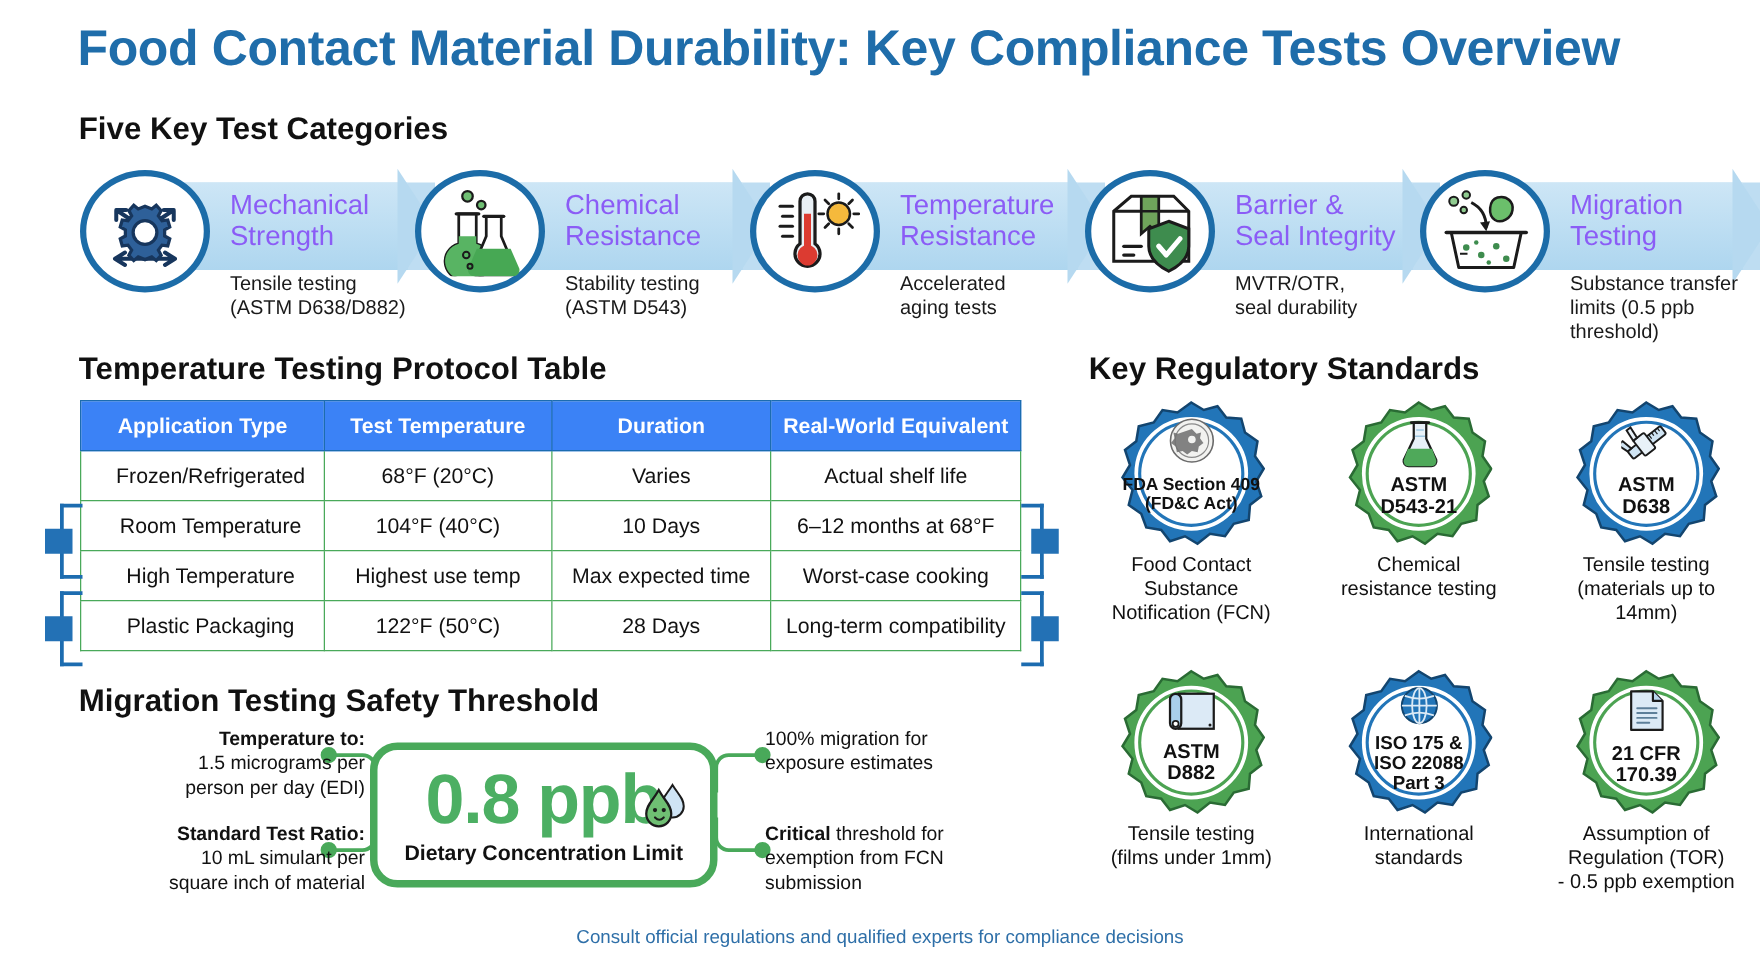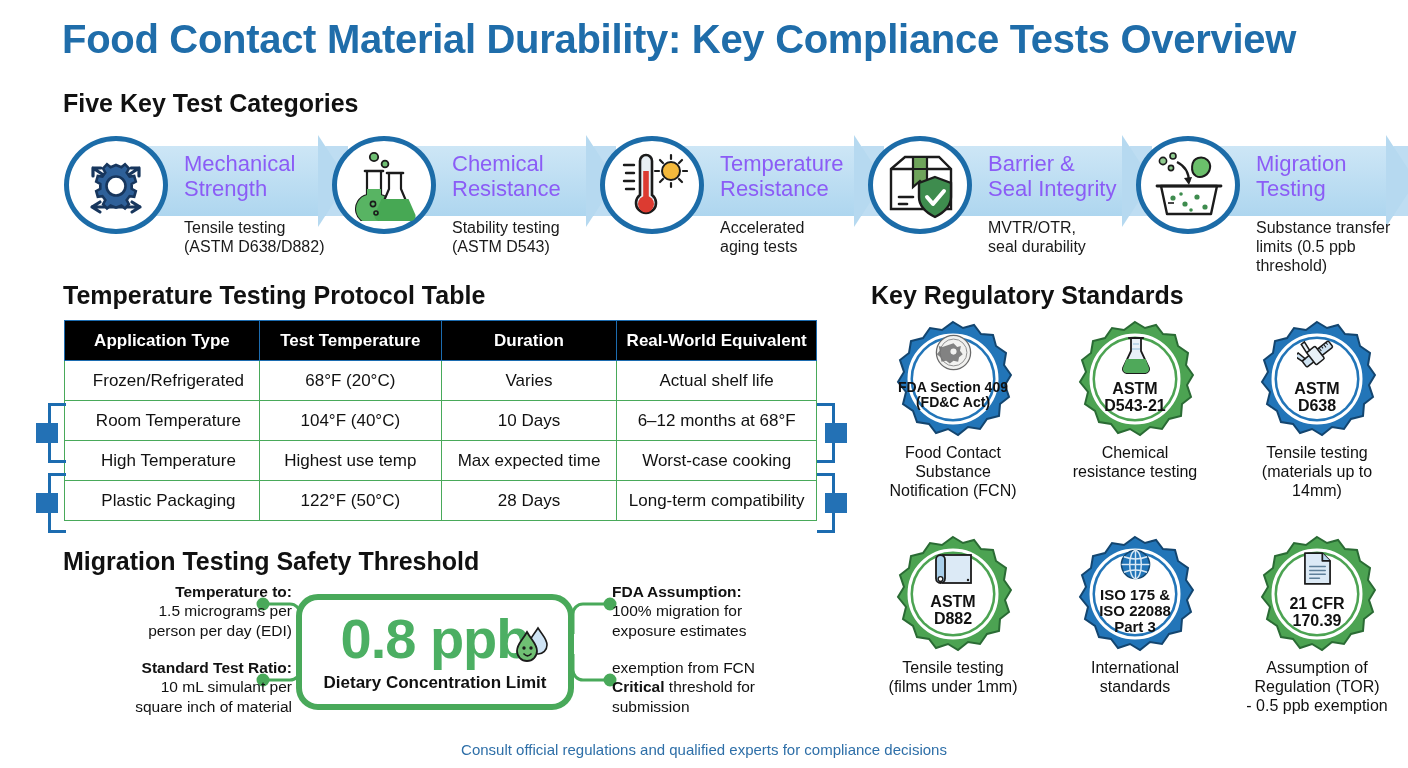--- a/index.html
+++ b/index.html
@@ -55,21 +55,21 @@
     line-height:1.2; top:88px;
   }
 
   
   #ptable { position:absolute; left:64px; top:320px; width:753px; border-collapse:collapse; }
   #ptable th, #ptable td {
     border:1.5px solid #49A95A; text-align:center; font-size:17px; color:#111;
     height:40px; padding:0 4px;
   }
   #ptable th {
-    background:#000000; color:#fff; font-weight:bold; font-size:17px; height:40px;
+    background:#3b82f6; color:#fff; font-weight:bold; font-size:17px; height:40px;
     border-color:#1C6CB0;
   }
   #ptable td:nth-child(1){ width:195px;padding-left:17px; }
   #ptable td:nth-child(2){ width:182px; }
   #ptable td:nth-child(3){ width:176px; }
   #ptable td:nth-child(4){ width:200px; }
 
   .brkt { position:absolute; width:34px; height:60px; }
   .brkt .bar  { position:absolute; left:16px; top:0; width:3px; height:60px; background:#1C6CB0; }
   .brkt .t    { position:absolute; left:16px; top:0; width:18px; height:3px; background:#1C6CB0; }
@@ -388,27 +388,26 @@
       <div><b>Temperature to:</b></div>
       <div>1.5 micrograms per</div>
       <div>person per day (EDI)</div>
     </div>
     <div class="mnote l" id="m-l2">
       <div><b>Standard Test Ratio:</b></div>
       <div>10 mL simulant per</div>
       <div>square inch of material</div>
     </div>
     <div class="mnote r" id="m-r1">
-      <div><b>FDA Assumption:</b></div>
       <div>100% migration for</div>
       <div>exposure estimates</div>
     </div>
     <div class="mnote r" id="m-r2">
+      <div><b>Critical</b><span> threshold for</span></div>
       <div>exemption from FCN</div>
-      <div><b>Critical</b><span> threshold for</span></div>
       <div>submission</div>
     </div>
   </div>
 
   <div class="sec-h" id="h-standards">Key Regulatory Standards</div>
 
   <svg width="0" height="0" style="position:absolute">
     <defs>
 
       <g id="rosette-def"></g>

